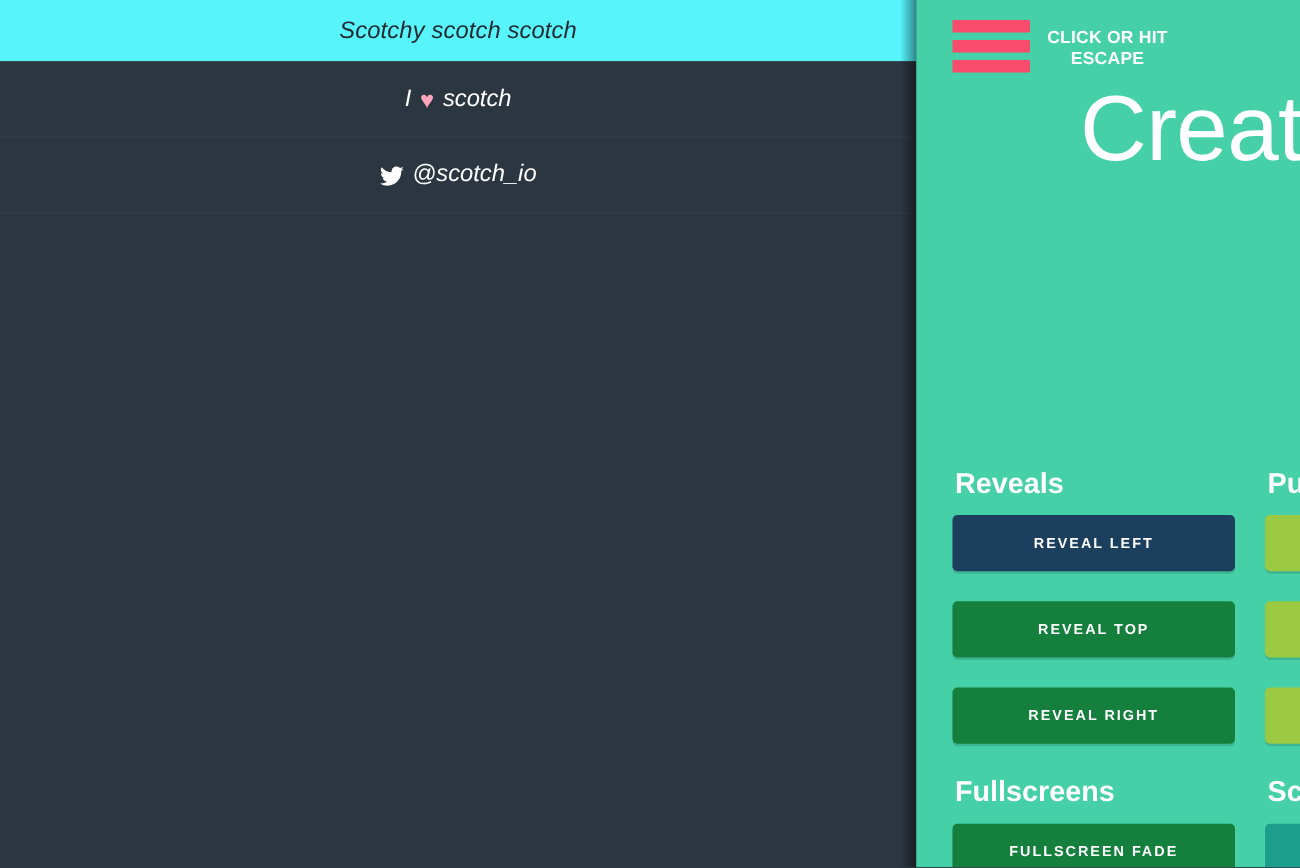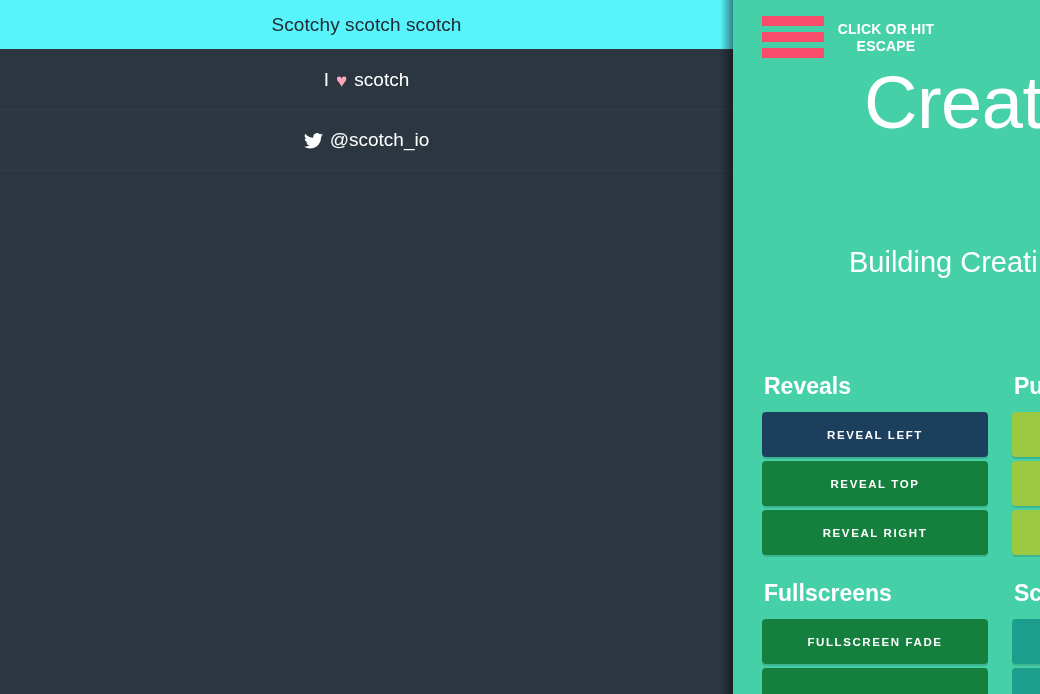--- a/index.html
+++ b/index.html
@@ -22,20 +22,21 @@
 
   
   .left-panel {
     position: absolute;
     left: 0;
     top: 0;
     width: 733px;
     height: 690px;
     background: #2c3640;
     overflow: hidden;
+    font-style: italic;
   }
 
   .site-header {
     position: absolute;
     left: 0;
     top: 0;
     width: 733px;
     height: 49px;
     background: #57f5fb;
     display: flex;
@@ -176,21 +177,21 @@
     line-height: 1;
     margin: 0 0 14px 2px;
     white-space: nowrap;
   }
   .group-heading.spaced { margin-top: 27px; }
 
   .btn {
     display: block;
     width: 226px;
     height: 45px;
-    margin-bottom: 4px;
+    margin-bottom: 24px;
     border: 0;
     border-radius: 4px;
     color: #ffffff;
     font-family: "Liberation Sans", sans-serif;
     font-size: 11.5px;
     font-weight: bold;
     letter-spacing: 1.6px;
     text-transform: uppercase;
     text-align: center;
     line-height: 45px;
@@ -248,21 +249,20 @@
       <div class="hamburger">
         <span></span>
         <span></span>
         <span></span>
       </div>
       <div class="escape-hint">Click or hit escape</div>
     </div>
 
     <div class="oc-title">Creat</div>
 
-    <div class="oc-subtitle">Building Creati</div>
 
     <div class="oc-columns">
 
       <div class="oc-col">
 
         <div class="group-heading">Reveals</div>
         <button class="btn btn-reveal active">Reveal Left</button>
         <button class="btn btn-reveal">Reveal Top</button>
         <button class="btn btn-reveal">Reveal Right</button>
 

